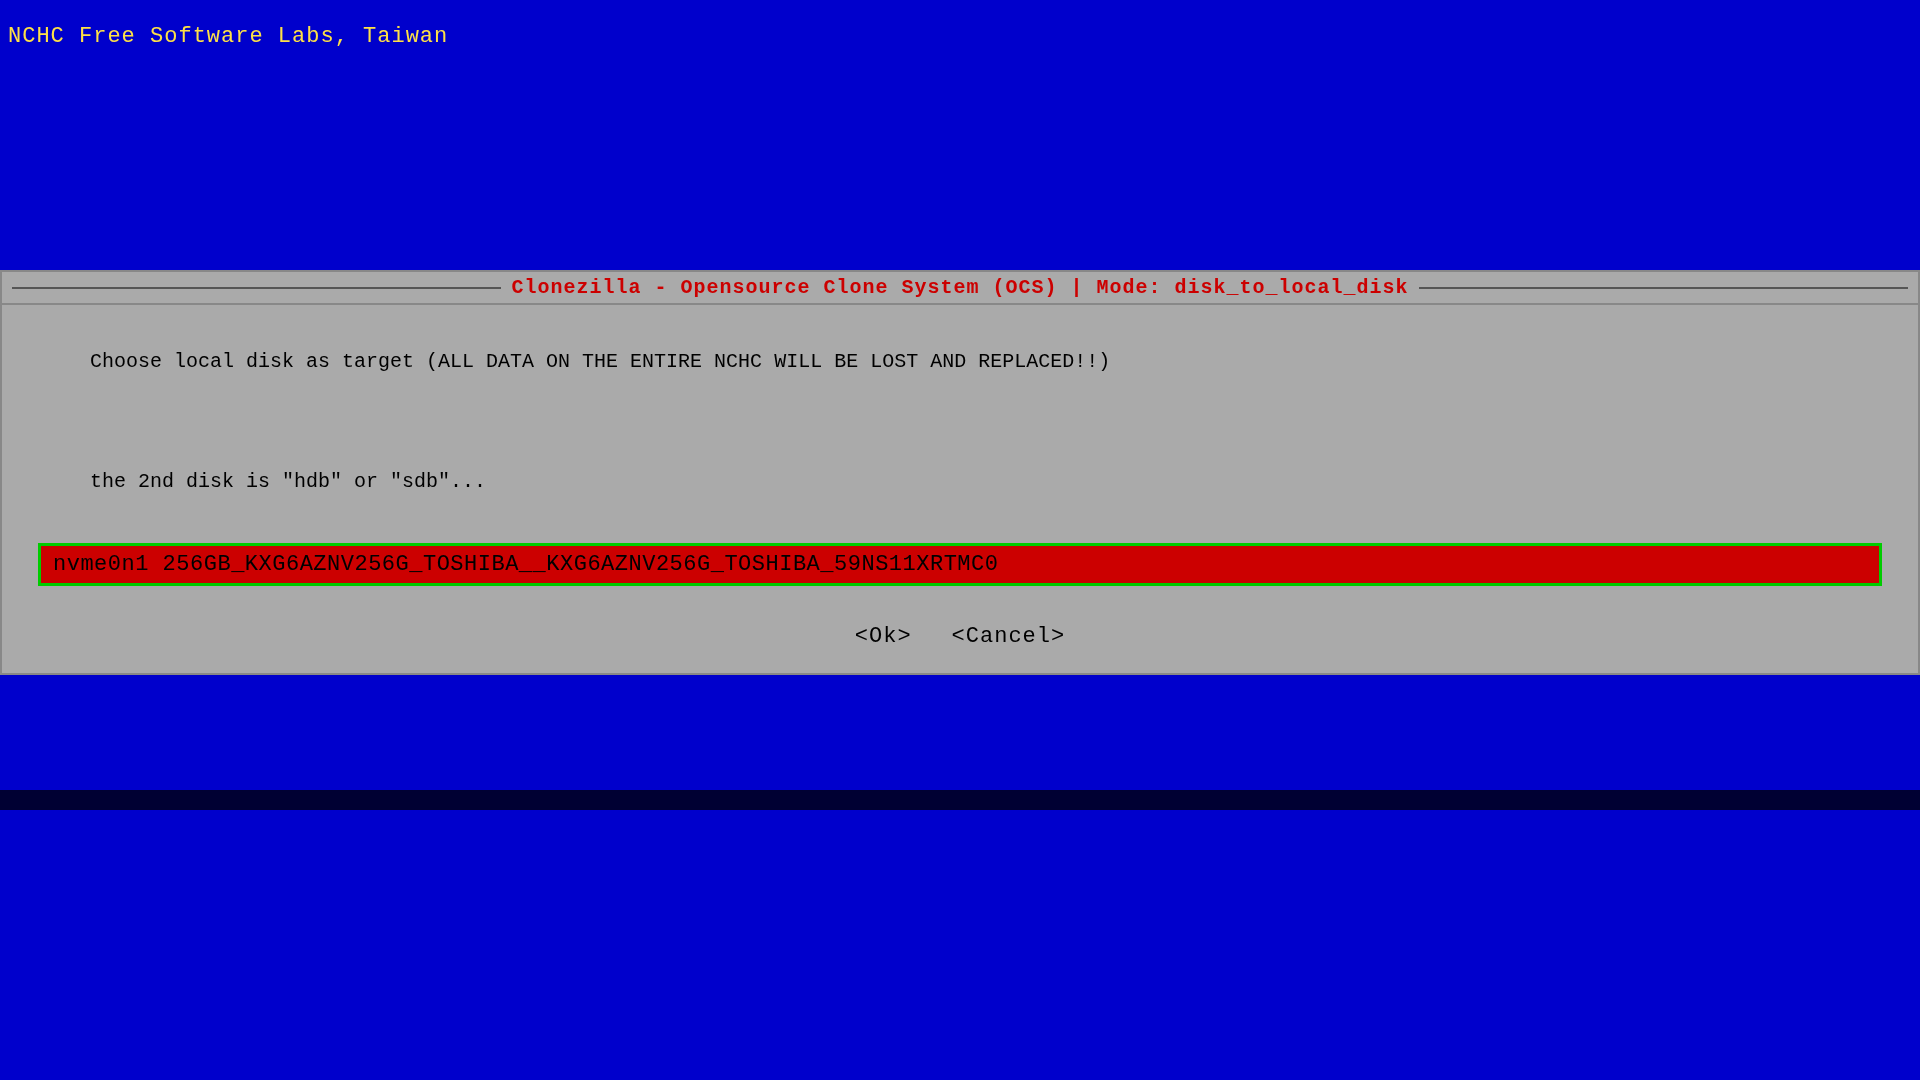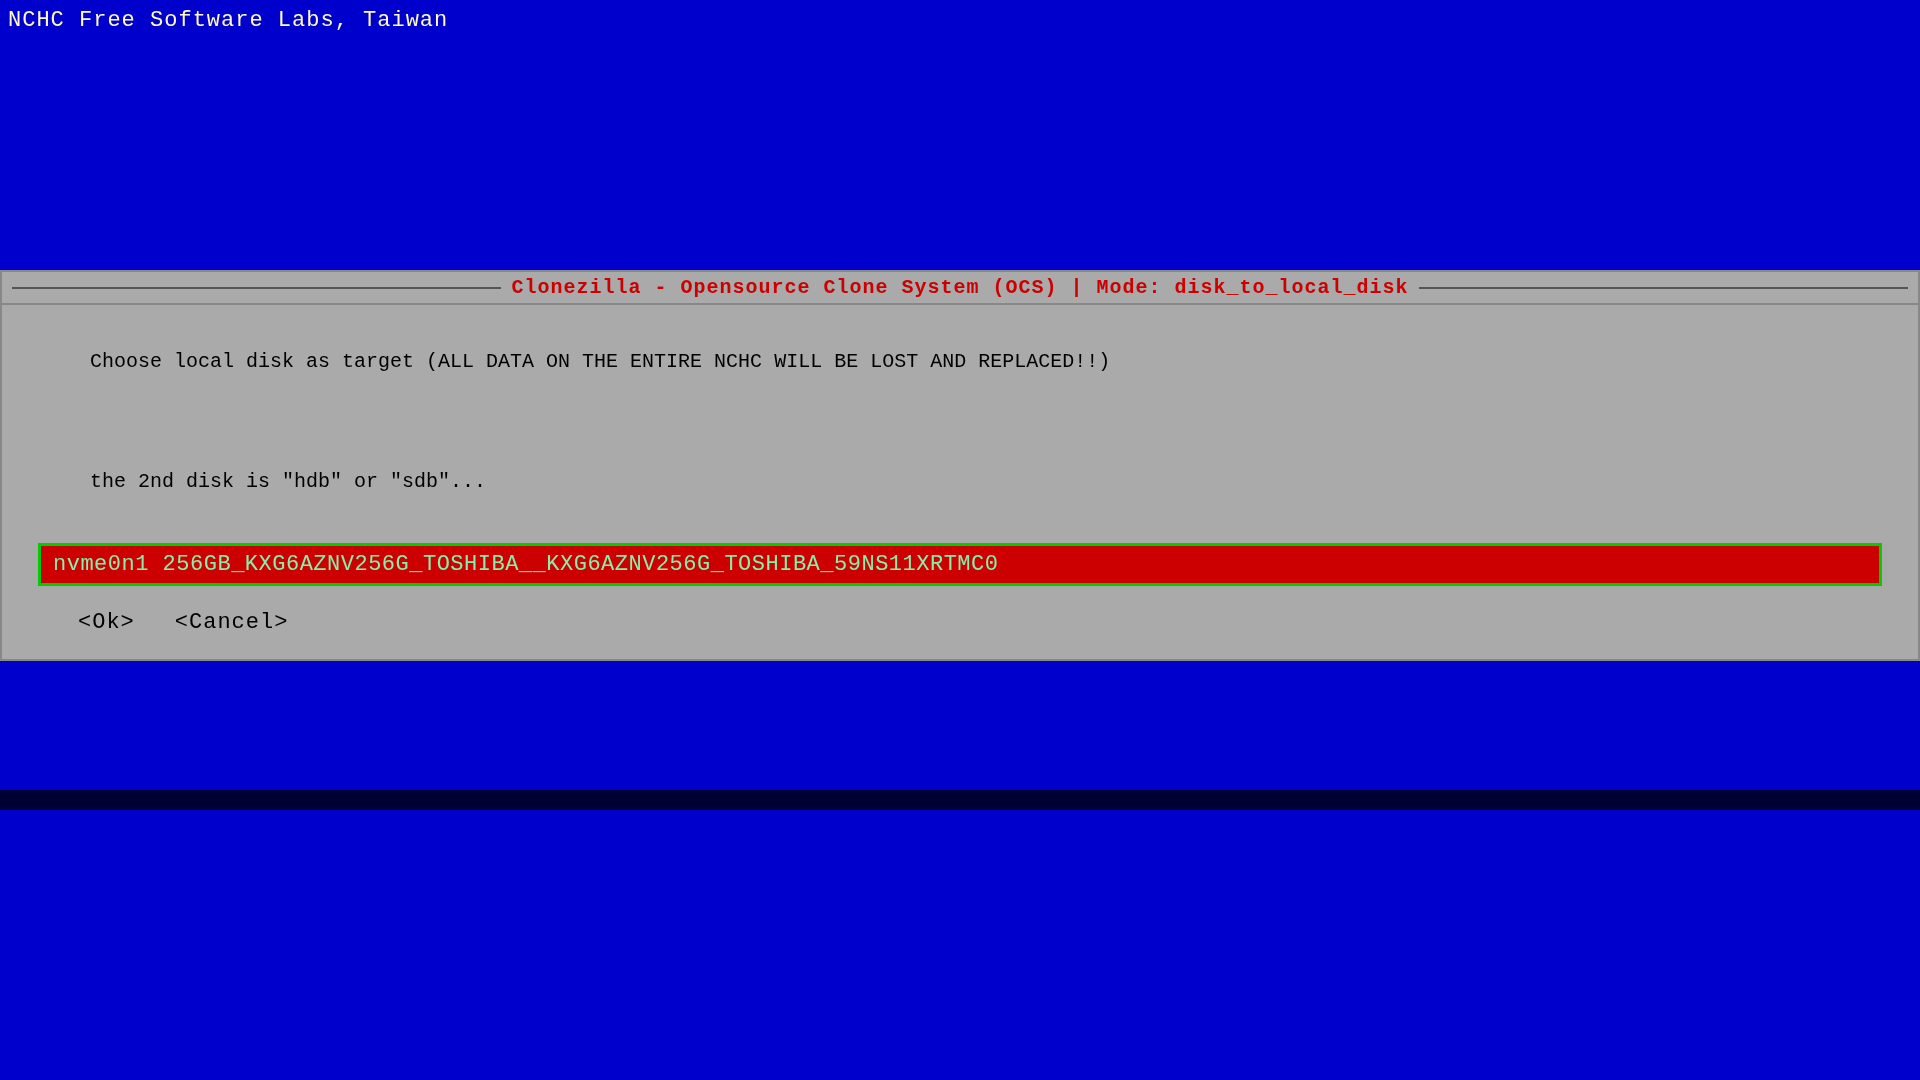--- a/index.html
+++ b/index.html
@@ -12,23 +12,23 @@
       width: 1920px;
       height: 1080px;
       background-color: #0000cc;
       font-family: 'Courier New', Courier, monospace;
       overflow: hidden;
       position: relative;
     }
 
     #top-label {
       position: absolute;
-      top: 8px;
+      top: 24px;
       left: 8px;
-      color: #fef9c3;
+      color: #fde047;
       font-size: 22px;
       font-weight: normal;
       letter-spacing: 1px;
     }
 
     #dialog-container {
       position: absolute;
       top: 270px;
       left: 0px;
       right: 0px;
@@ -80,35 +80,35 @@
     }
 
     #disk-list {
       margin: 0 auto;
       padding: 0 20px;
     }
 
     #disk-item {
       background-color: #cc0000;
       border: 3px solid #00cc00;
-      color: #86efac;
+      color: #000000;
       font-size: 22px;
       font-family: 'Courier New', Courier, monospace;
       padding: 6px 12px;
       cursor: pointer;
       display: block;
       width: 100%;
       text-align: left;
       letter-spacing: 0.5px;
     }
 
     #buttons-row {
       display: flex;
-      justify-content: flex-start;
-      margin-top: 20px;
+      justify-content: center;
+      margin-top: 34px;
       padding: 0 40px;
     }
 
     .dialog-button {
       background-color: #aaaaaa;
       color: #000000;
       font-size: 22px;
       font-family: 'Courier New', Courier, monospace;
       border: none;
       cursor: pointer;

